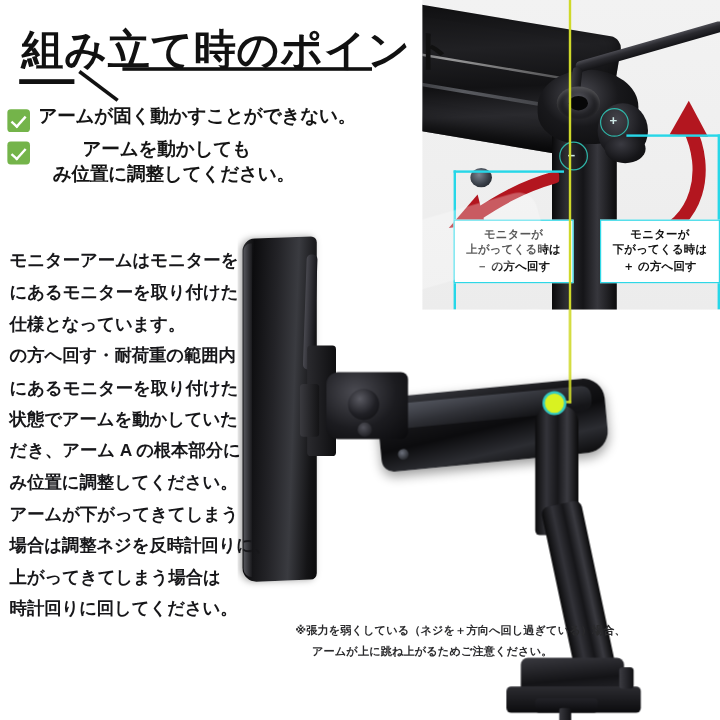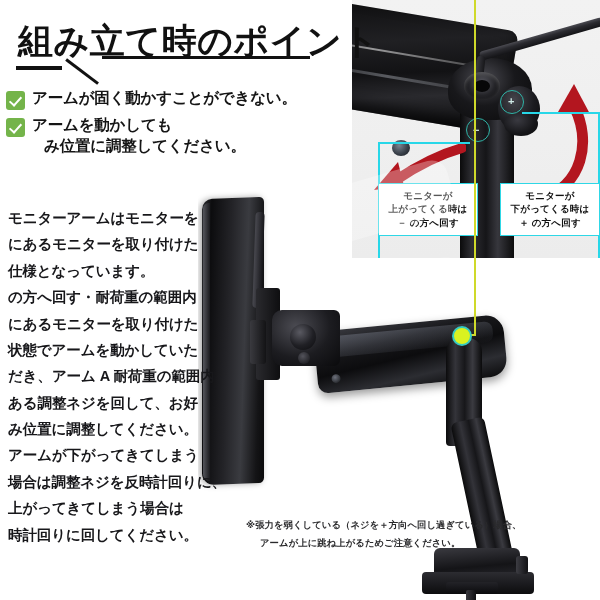--- a/index.html
+++ b/index.html
@@ -501,20 +501,21 @@
     border-width: 0 2.4px 2.4px 0;
     transform: rotate(42deg);
   }
   .check-text {
     font-size: 15.5px;
     font-weight: 600;
     color: #151515;
     line-height: 1.34;
     letter-spacing: -.2px;
     white-space: nowrap;
+    text-align: center;
   }
 
   .body-copy {
     position: absolute;
     left: 8px;
     top: 205px;
     width: 224px;
     font-size: 14.5px;
     font-weight: 600;
     color: #17171a;
@@ -654,22 +655,21 @@
     </div>
   </div>
 
   <div class="body-copy">
     <p>モニターアームはモニターを</p>
     <p>にあるモニターを取り付けた</p>
     <p>仕様となっています。</p>
     <p>の方へ回す・耐荷重の範囲内</p>
     <p>にあるモニターを取り付けた</p>
     <p>状態でアームを動かしていた</p>
-    <p>だき、アーム A 耐荷重の範囲内</p>
-    <p>ある調整ネジを回して、お好</p>
+    <p>だき、アーム A の根本部分に</p>
     <p>み位置に調整してください。</p>
     <p>アームが下がってきてしまう</p>
     <p>場合は調整ネジを反時計回りに、</p>
     <p>上がってきてしまう場合は</p>
     <p>時計回りに回してください。</p>
   </div>
 
   <div class="note">
     <div>※張力を弱くしている（ネジを＋方向へ回し過ぎている）場合、</div>
     <div class="ln2">アームが上に跳ね上がるためご注意ください。</div>

